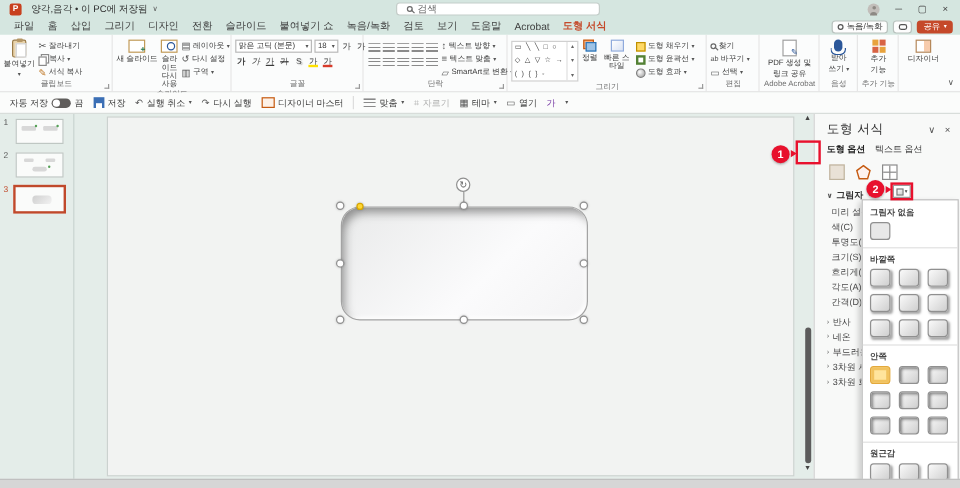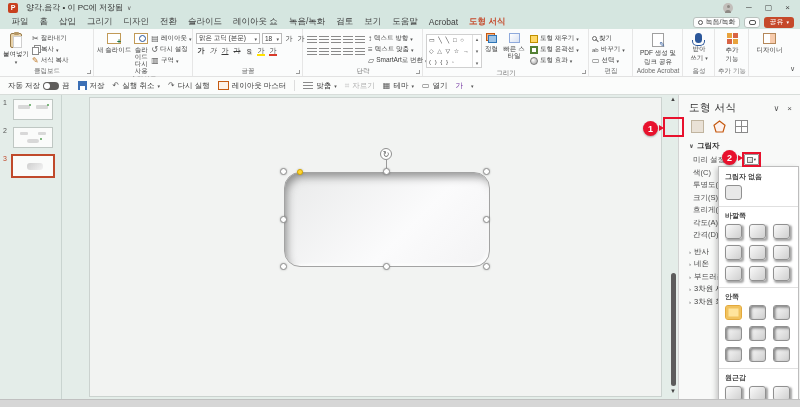--- a/index.html
+++ b/index.html
@@ -160,37 +160,41 @@
 </style>
 </head>
 <body>
 
 <div class="app">
 
   <div class="titlebar">
     <div class="applogo">P</div>
     <span class="doctitle">양각,음각 • 이 PC에 저장됨</span>
     <span class="tcaret">∨</span>
+    <div class="searchbox">
+      <span class="mag"></span>
+      <span>검색</span>
+    </div>
     <div class="winctl">
       <span class="avatar"></span>
       <span class="wbtn">─</span>
       <span class="wbtn">▢</span>
       <span class="wbtn">×</span>
     </div>
   </div>
 
   <div class="menubar">
     <span class="mtab">파일</span>
     <span class="mtab">홈</span>
     <span class="mtab">삽입</span>
     <span class="mtab">그리기</span>
     <span class="mtab">디자인</span>
     <span class="mtab">전환</span>
     <span class="mtab">슬라이드</span>
-    <span class="mtab">레이아웃 쇼</span>
+    <span class="mtab">붙여넣기 쇼</span>
     <span class="mtab">녹음/녹화</span>
     <span class="mtab">검토</span>
     <span class="mtab">보기</span>
     <span class="mtab">도움말</span>
     <span class="mtab">Acrobat</span>
     <span class="mtab active">도형 서식</span>
     <div class="menubar-right">
       <div class="btn-record">
         <span class="camdot"></span>
         <span>녹음/녹화</span>
@@ -480,21 +484,21 @@
         <span class="gi">↶</span>
         <span>실행 취소</span>
         <span class="caret">▾</span>
       </div>
     <div class="qitem">
         <span class="gi">↷</span>
         <span>다시 실행</span>
       </div>
     <div class="qitem">
         <span class="i-master"></span>
-        <span>레이아웃 마스터</span>
+        <span>디자이너 마스터</span>
       </div>
     <span class="qsep"></span>
     <div class="qitem">
         <span class="licon"></span>
         <span>맞춤</span>
         <span class="caret">▾</span>
       </div>
     <div class="qitem dis">
         <span class="gi dis">⌗</span>
         <span>자르기</span>
@@ -559,20 +563,24 @@
     <span class="vup">▲</span>
     <span class="vthumb"></span>
     <span class="vdn">▼</span>
 
     <div class="panel">
       <div class="p-titlerow">
         <span class="p-title">도형 서식</span>
         <span class="p-caret">∨</span>
         <span class="p-close">×</span>
       </div>
+      <div class="p-tabs">
+        <span class="p-tab active">도형 옵션</span>
+        <span class="p-tab">텍스트 옵션</span>
+      </div>
       <div class="p-icons">
         <span class="pi pi-fill"></span>
         <span class="pi pent">
           <svg width="13" height="13" viewBox="0 0 13 13">
               <polygon points="6.5,1 12,5.2 10,12 3,12 1,5.2" fill="#fdf2ee" stroke="#c55a11" stroke-width="1.2"></polygon>
             </svg>
         </span>
         <span class="pi pi-size"></span>
       </div>
       <div class="p-sec"><span class="sc">∨</span><span>그림자</span></div>

